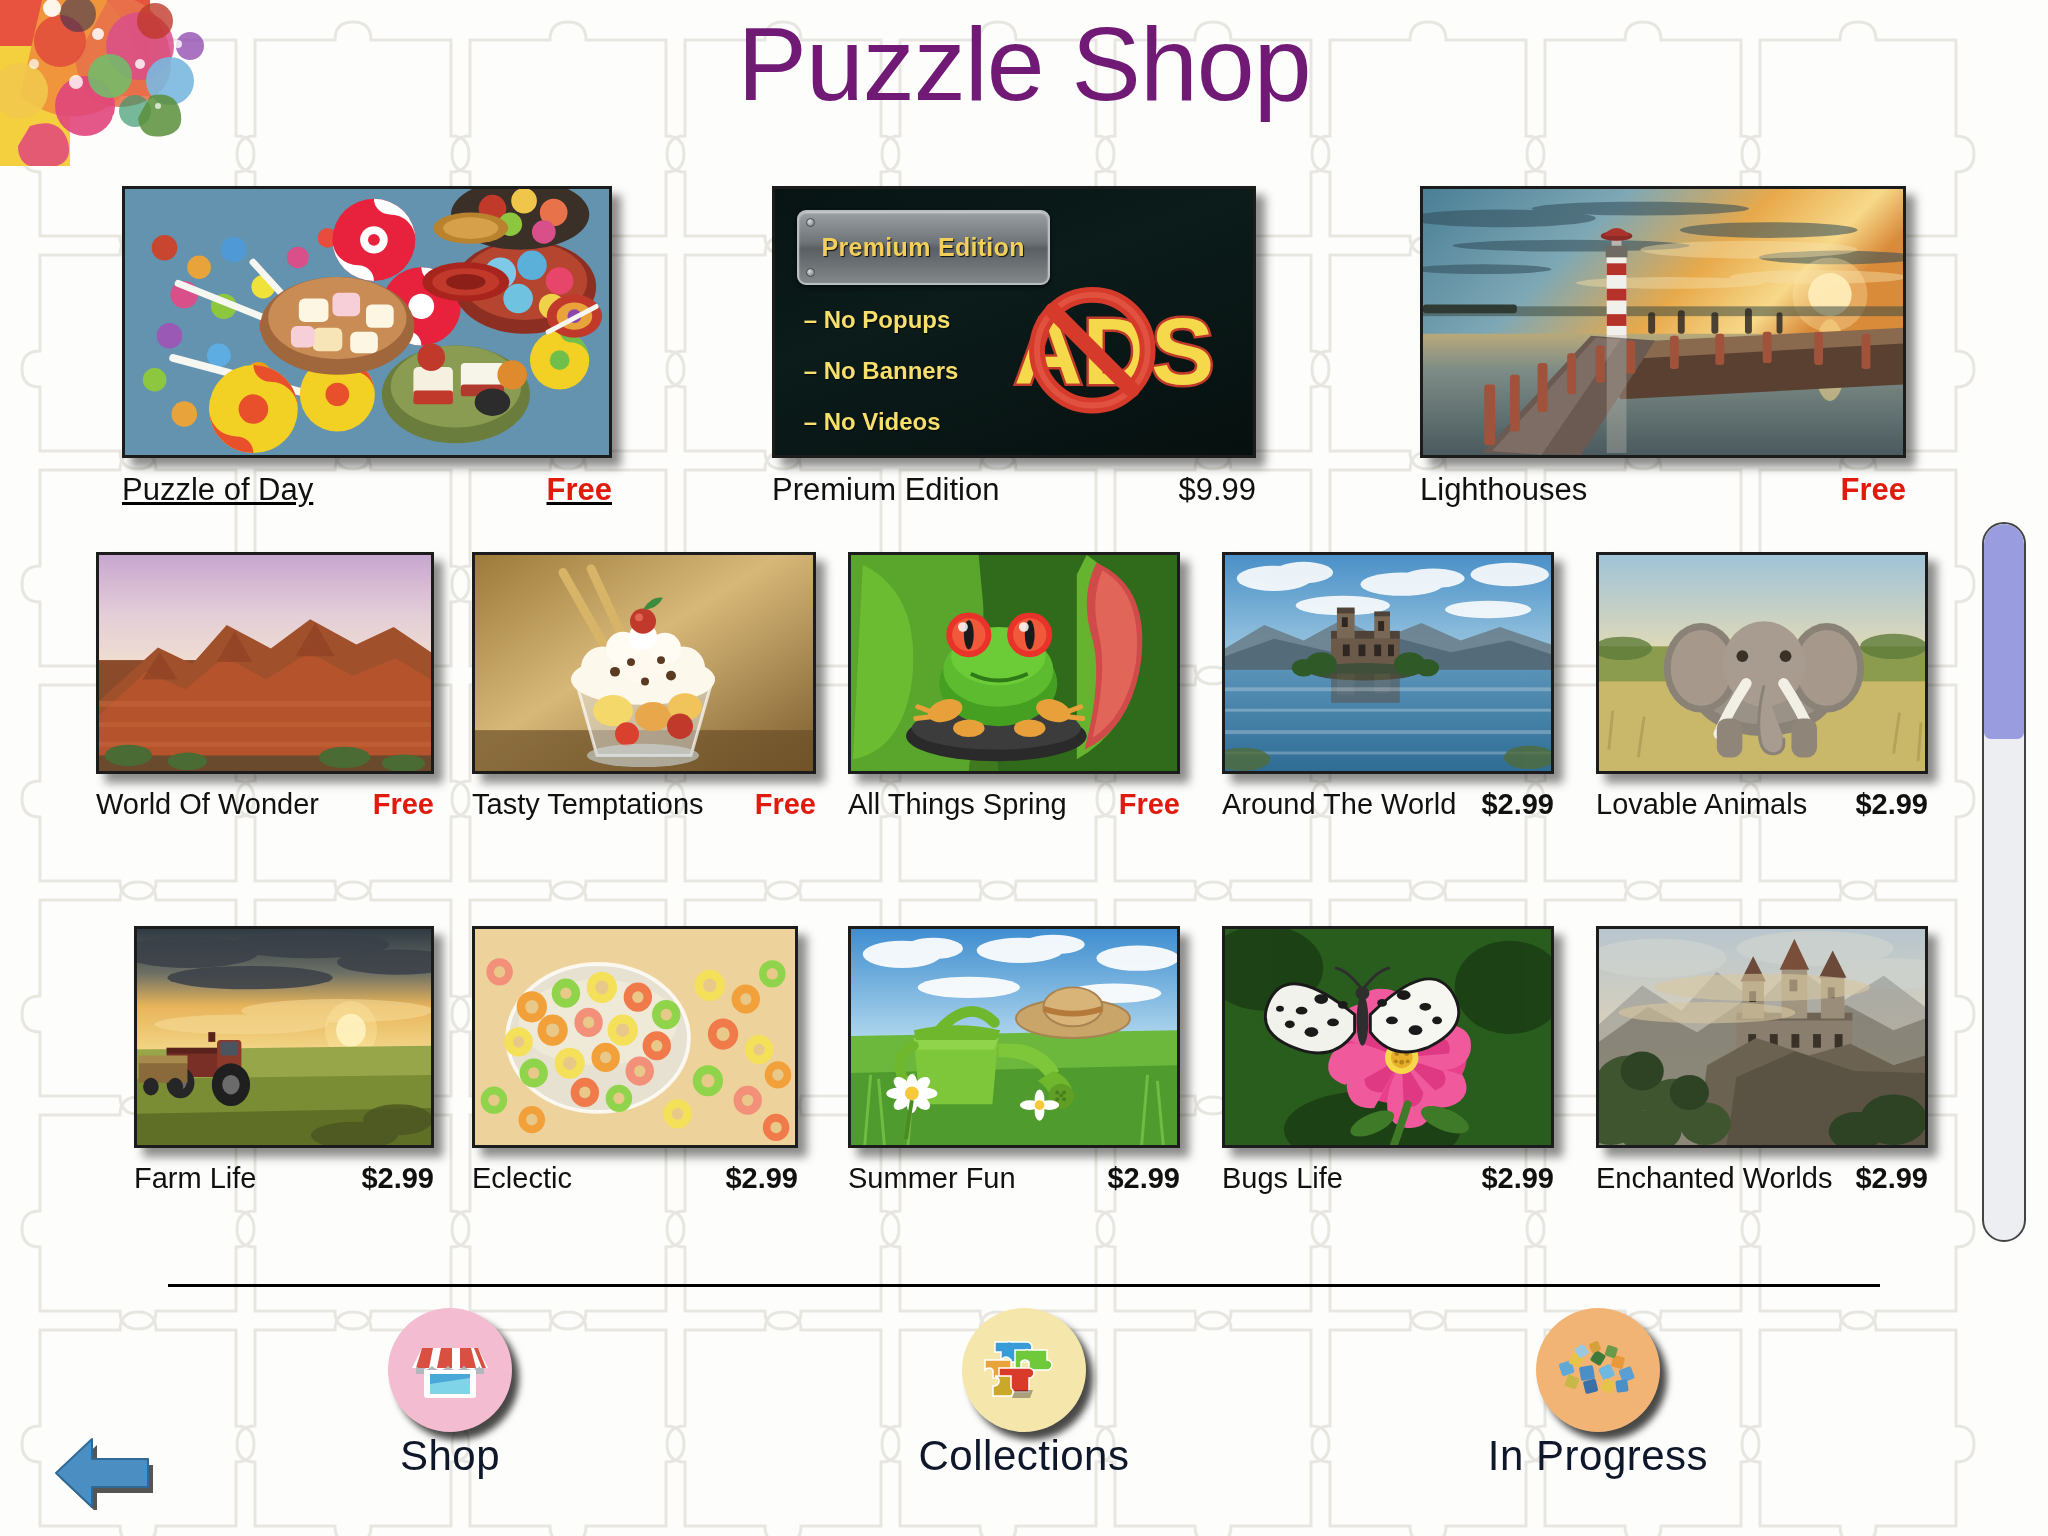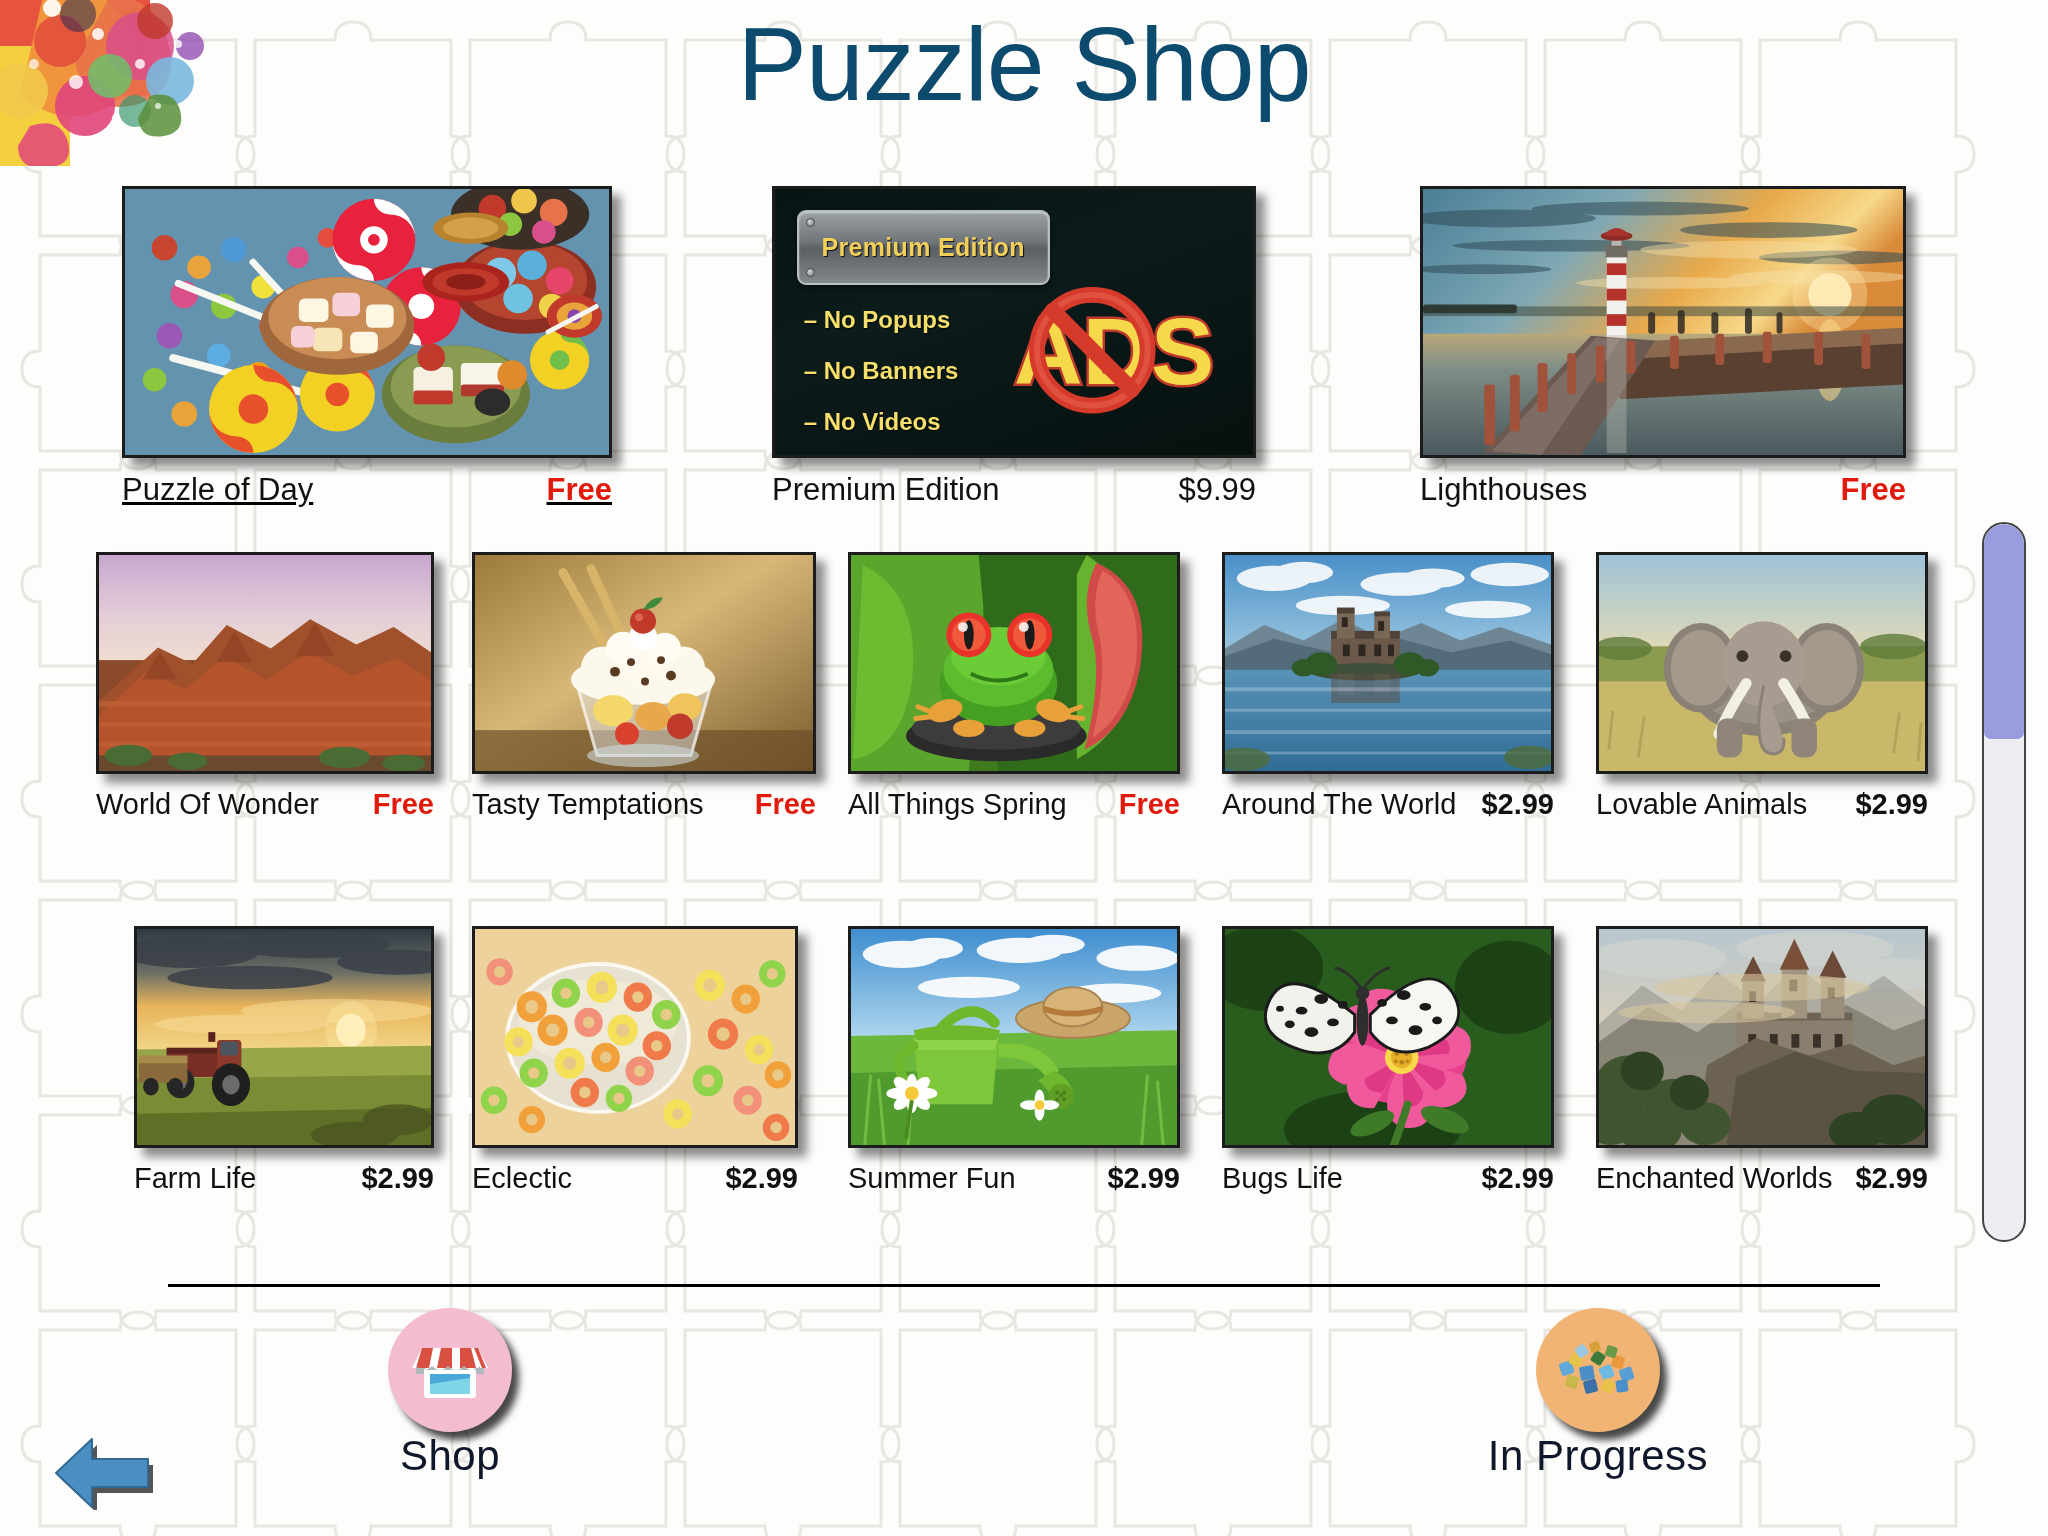--- a/index.html
+++ b/index.html
@@ -36,21 +36,21 @@
 
   
   .page-title {
     position: absolute;
     left: 0; right: 0; top: 6px;
     text-align: center;
     font-size: 104px;
     line-height: 1.12;
     font-weight: 400;
     letter-spacing: -1px;
-    color: #0c4a6e;
+    color: #701a75;
     z-index: 4;
   }
 
   
   .content { position: absolute; inset: 0; z-index: 5; }
 
   .tile {
     position: absolute;
   }
   .thumb-wrap {
@@ -1217,20 +1217,37 @@
           <path d="M8,40 h68 v6 h-68 Z" fill="#b0b7bd"></path>
           <rect x="16" y="40" width="52" height="30" rx="3" fill="#ffffff"></rect>
           <rect x="22" y="46" width="40" height="20" fill="#4aa8d8"></rect>
           <path d="M22,56 L62,50 L62,66 L22,66 Z" fill="#7fd4e8"></path>
           <path d="M8,38 q8,8 16,0 q8,8 16,0 q8,8 16,0 q8,8 16,0 l0,4 l-64,0 Z" fill="#b0b7bd"></path>
         </svg>
       </div>
       <div class="nav-label">Shop</div>
     </div>
 
+    <div class="nav-item">
+      <div class="nav-circle" style="background:#f5e7ac;">
+        <svg width="86" height="72" viewBox="0 0 86 72">
+          <g stroke="#ffffff" stroke-width="1.5">
+            <path d="M30,8 h16 a5,5 0 0 1 0,10 v10 h-16 a5,5 0 0 0 -10,0 v-10 h-6 v-10 h12 a5,5 0 0 1 4,0 Z" fill="#3a9bd9"></path>
+            <path d="M48,16 h18 v10 a5,5 0 0 1 0,10 h-18 v-8 a5,5 0 0 0 -8,0 v8 h-6 v-20 h10 a5,5 0 0 1 4,0 Z" fill="#6fc93a"></path>
+            <path d="M12,26 h18 v8 a5,5 0 0 1 0,10 h-18 v-8 a5,5 0 0 0 -8,0 v-10 Z" fill="#e8a33a"></path>
+            <path d="M28,34 h20 a5,5 0 0 1 0,10 v14 h-20 a5,5 0 0 0 -6,0 v-14 h-4 v-10 Z" fill="#d93a2a"></path>
+            <path d="M14,42 h16 v12 a5,5 0 0 1 0,8 h-18 v-10 a5,5 0 0 0 2,-10 Z" fill="#c9a82a"></path>
+          </g>
+          <g opacity="0.3" fill="#000000">
+            <path d="M34,56 h18 l-3,8 h-18 Z"></path>
+          </g>
+        </svg>
+      </div>
+      <div class="nav-label">Collections</div>
+    </div>
 
     <div class="nav-item">
       <div class="nav-circle" style="background:#f2b474;">
         <svg width="88" height="60" viewBox="0 0 88 60">
           <g>
             <rect x="6" y="22" width="13" height="13" rx="2" fill="#5fa8d8" transform="rotate(-18 12 28)"></rect>
             <rect x="16" y="14" width="12" height="12" rx="2" fill="#e8c34a" transform="rotate(24 22 20)"></rect>
             <rect x="26" y="26" width="14" height="14" rx="2" fill="#4a8fc8" transform="rotate(-10 33 33)"></rect>
             <rect x="38" y="12" width="12" height="12" rx="2" fill="#3f7a3a" transform="rotate(32 44 18)"></rect>
             <rect x="46" y="26" width="13" height="13" rx="2" fill="#6fb8e0" transform="rotate(-26 52 32)"></rect>

